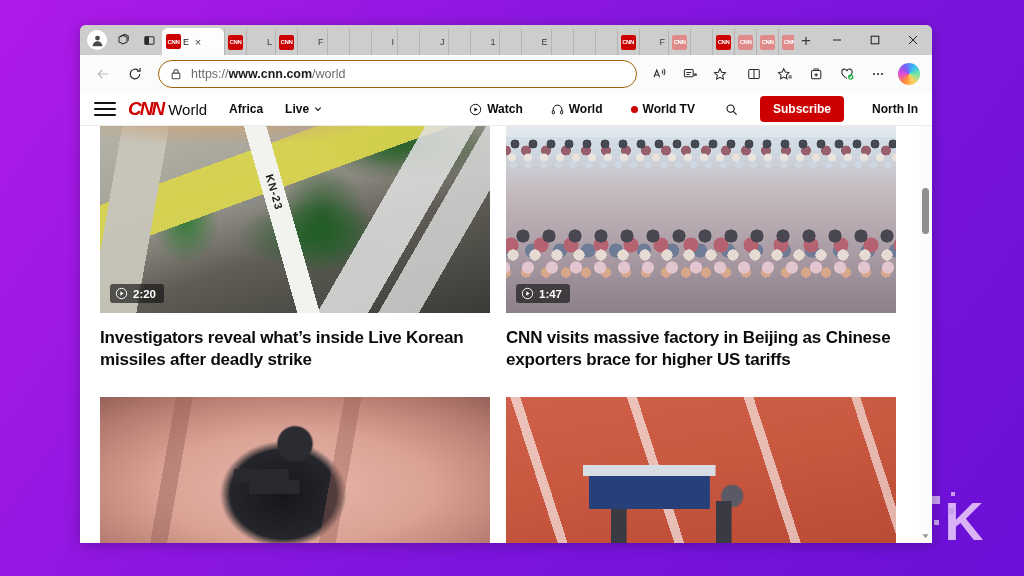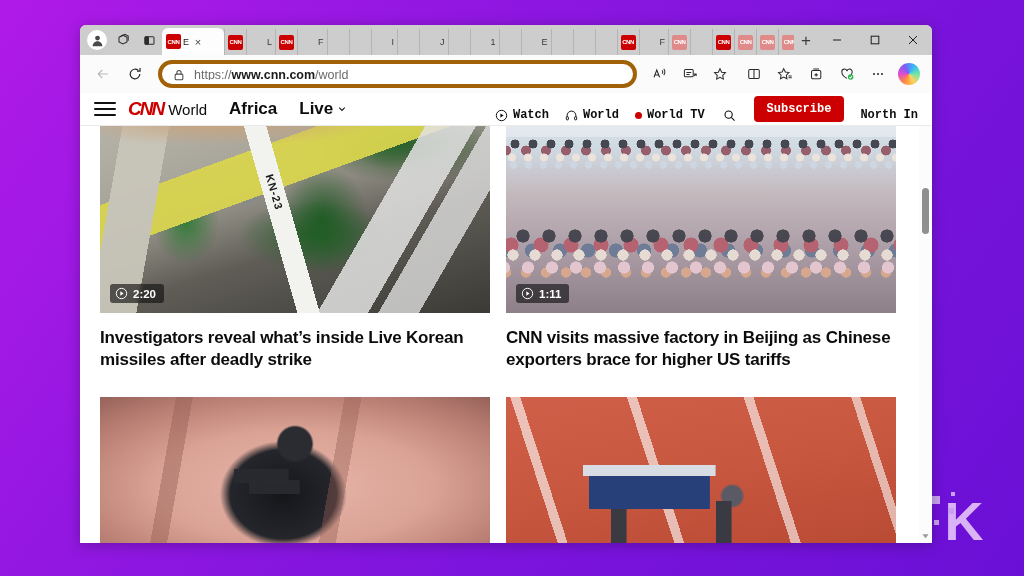--- a/index.html
+++ b/index.html
@@ -126,23 +126,23 @@
   }
   .nav-icon {
     width: 30px; height: 30px; border-radius: 4px;
     display: flex; align-items: center; justify-content: center;
     flex: 0 0 auto; color: #2b2b2b;
   }
   .nav-icon svg { width: 16px; height: 16px; }
   .nav-icon.disabled { color: #b9b9b9; }
   #url-field {
     flex: 1 1 auto; height: 28px;
-    background: #fff; border: 4px solid #a16207;
+    background: #fff; border: 1px solid #a16207;
     border-radius: 14px;
-    display: flex; 
+    display: flex; align-items: center;
     padding: 4px 10px; gap: 8px;
     margin: 0 6px;
     min-width: 0;
   }
   #url-field .lock { width: 14px; height: 14px; flex: 0 0 auto; color: #4a4a4a; }
   #url-text {
     font-size: 12.5px; color: #6b6b6b; white-space: nowrap;
     overflow: hidden;
   }
   #url-text b { color: #1b1b1b; font-weight: bold; }
@@ -175,43 +175,43 @@
     display: block; height: 2px; background: #111; margin: 4px 0; border-radius: 1px;
   }
   #cnn-logo-wrap { display: flex; align-items: baseline; gap: 5px; flex: 0 0 auto; }
   #cnn-logo {
     font-size: 19px; font-weight: bold; color: #cc0000;
     letter-spacing: -2px; font-style: italic;
     font-family: "Liberation Sans", sans-serif;
   }
   #cnn-section { font-size: 15px; font-weight: normal; color: #0c0c0c; }
   .nav-link {
-    font-size: 17px; font-weight: bold; color: #0c0c0c;
+    font-size: 12px; font-weight: bold; color: #0c0c0c;
     margin-left: 22px; white-space: nowrap;
     display: flex; align-items: center; gap: 5px; flex: 0 0 auto;
   }
   .chev { width: 8px; height: 8px; }
   #cnn-nav-right {
-    margin-left: auto; display: flex; align-items: flex-end; gap: 0; flex: 0 0 auto; font-family: Liberation Mono, monospace;
+    margin-left: auto; display: flex; align-items: center; gap: 12px; flex: 0 0 auto;
   }
   .util {
     display: flex; align-items: center; gap: 5px;
     font-size: 12px; font-weight: bold; color: #0c0c0c;
     margin-left: 16px; white-space: nowrap;
   }
   .util svg { width: 13px; height: 13px; }
   .livedot {
     width: 7px; height: 7px; border-radius: 50%; background: #cc0000;
     flex: 0 0 auto;
   }
   #subscribe-button {
     background: #cc0000; color: #fff;
     font-size: 12px; font-weight: bold;
     padding: 6px 13px; border-radius: 4px;
-    margin-left: 18px; white-space: nowrap;
+    margin-left: 10px; white-space: nowrap;
   }
   #signin-button {
     font-size: 12px; font-weight: bold; color: #0c0c0c;
     margin-left: 16px; white-space: nowrap;
   }
 
   
   #article-grid {
     flex: 1 1 auto; position: relative; overflow: hidden;
     padding: 0 14px 0 20px;
@@ -677,21 +677,21 @@
             <div class="headline">Investigators reveal what’s inside Live Korean missiles after deadly strike</div>
           </div>
           <div class="card">
             <div class="thumb">
               <div class="art art-market"></div>
               <div class="badge">
                 <svg viewBox="0 0 16 16" fill="none" stroke="#fff" stroke-width="1.2">
                   <circle cx="8" cy="8" r="6.4"></circle>
                   <path d="M6.5 5.3 10.6 8l-4.1 2.7z" fill="#fff" stroke="none"></path>
                 </svg>
-                <span>1:11</span>
+                <span>1:47</span>
               </div>
             </div>
             <div class="headline">CNN visits massive factory in Beijing as Chinese exporters brace for higher US tariffs</div>
           </div>
           <div class="card">
             <div class="thumb short">
               <div class="art art-beetle"></div>
             </div>
           </div>
           <div class="card">

